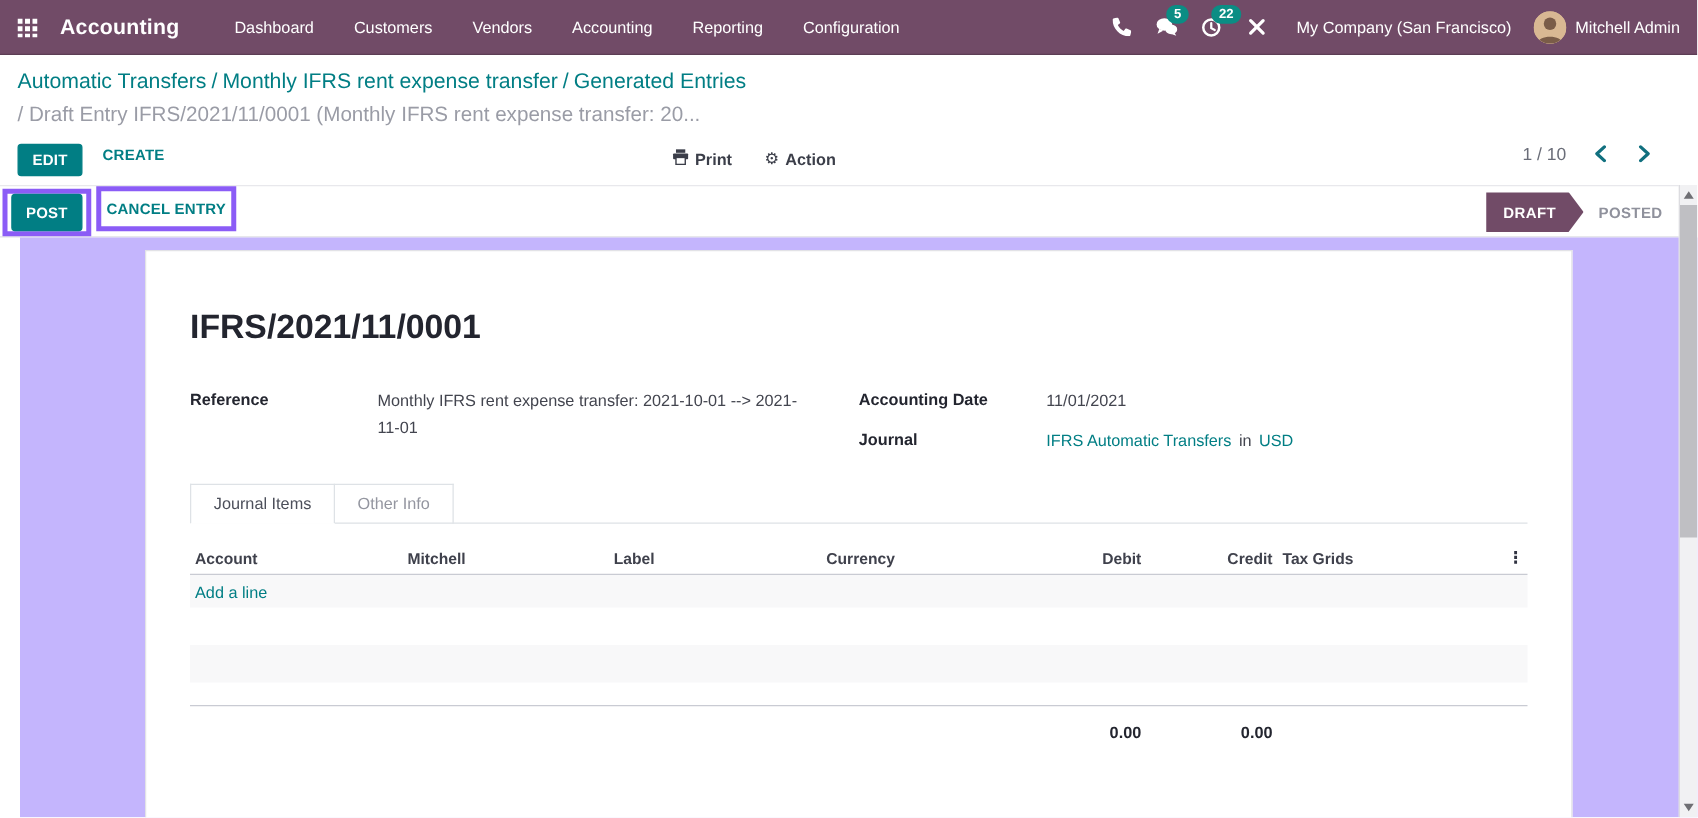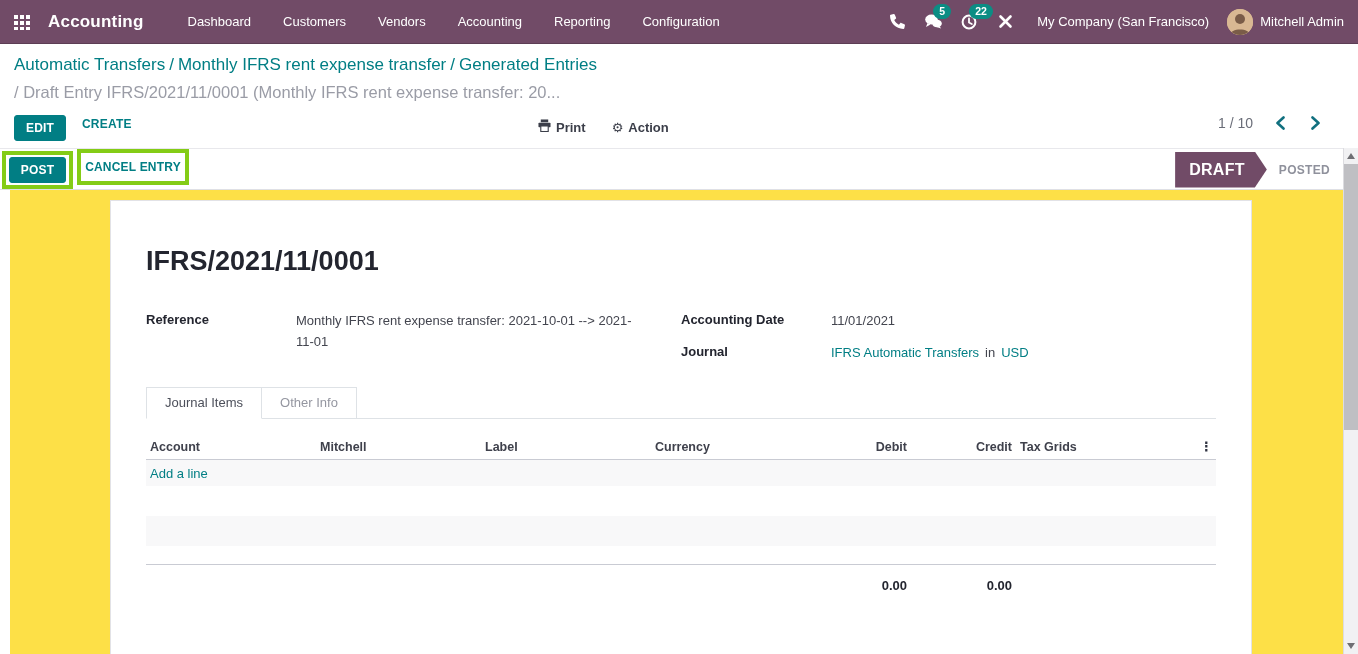--- a/index.html
+++ b/index.html
@@ -39,32 +39,32 @@
   .cp-center { position:absolute; top:75px; left:538px; display:flex; gap:26px; }
   .cp-action-item { display:flex; align-items:center; gap:5px; font-size:13px; color:#3b3e49; cursor:pointer; font-weight:bold; }
   .gear-glyph { font-family:"DejaVu Sans", sans-serif; font-size:13px; color:#3b3e49; }
   .pager { position:absolute; top:70px; right:20px; display:flex; align-items:center; gap:20px; }
   .pager-value { font-size:14px; color:#6a6d78; }
   .pager-btn { background:none; border:none; cursor:pointer; padding:2px; display:flex; }
 
   
   .statusbar { position:absolute; top:148px; left:0; width:1343px; height:42px; background:#fff;
                border-top:1px solid #e8e8ec; border-bottom:1px solid #dfe0e5; }
-  .annot { position:absolute; border:4px solid #84cc16; display:flex; align-items:center; justify-content:center; }
+  .annot { position:absolute; border:4px solid #8b5cf6; display:flex; justify-content:center; }
   .annot-post { left:2px; top:2px; width:71px; height:38px; }
   .annot-cancel { left:77px; top:0px; width:112px; height:36px; }
   .cancel-btn { font-size:12px; }
   .status-right { position:absolute; right:13px; top:0; height:41px; display:flex; align-items:center; }
-  .status-draft { background:#714B67; color:#fff; font-size:16px; font-weight:bold; letter-spacing:.3px;
+  .status-draft { background:#714B67; color:#fff; font-size:12px; font-weight:bold; letter-spacing:.3px;
                   padding:9px 22px 9px 14px; cursor:pointer;
                   clip-path:polygon(0 0, calc(100% - 12px) 0, 100% 50%, calc(100% - 12px) 100%, 0 100%); }
   .status-posted { color:#8f919c; font-size:12px; font-weight:bold; letter-spacing:.3px; margin-left:12px; cursor:pointer; }
 
   
-  .content { position:absolute; top:190px; left:10px; width:1343px; height:464px; background:#fde047; }
+  .content { position:absolute; top:190px; left:16px; width:1343px; height:464px; background:#c4b5fd; }
   .sheet { position:absolute; left:100px; top:10px; width:1142px; height:470px; background:#fff;
            border:1px solid #e2e2e6; }
   .sheet-title { position:absolute; left:35px; top:45px; font-size:27px; font-weight:bold; color:#23252f; }
   .fields { position:absolute; left:35px; right:35px; top:110px; display:flex; }
   .field-col { width:50%; }
   .field-row { display:flex; margin-bottom:11px; }
   .field-row label { width:150px; flex:0 0 150px; font-size:13px; font-weight:bold; color:#23252f; padding-top:1px; }
   .field-value { font-size:13px; color:#43454f; line-height:1.6; }
   .field-col.left .field-value { width:338px; }
   .field-value a { color:#017E84; text-decoration:none; cursor:pointer; }

